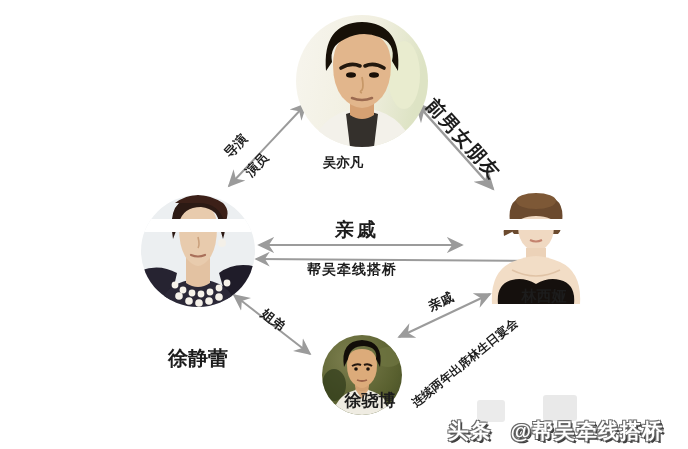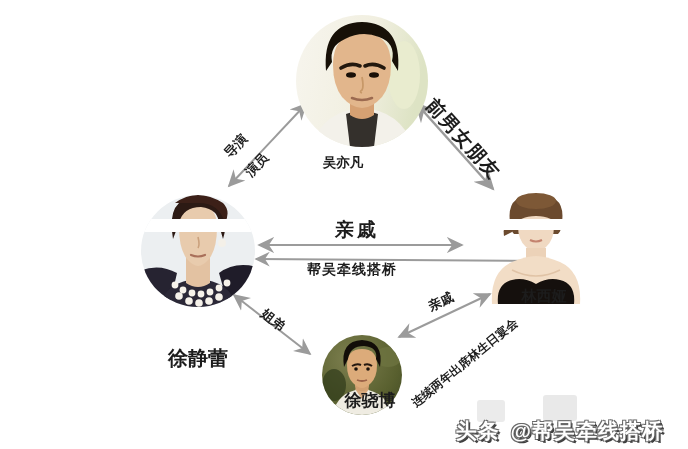--- a/index.html
+++ b/index.html
@@ -33,21 +33,21 @@
                 transform:translate(-50%,-50%) rotate(38deg); }
   .l-qinqi2   { left:441px; top:302px; font-size:13px;
                 transform:translate(-50%,-50%) rotate(-26deg); }
   .l-birthday { left:465px; top:363px; font-size:12px; font-weight:600;
                 transform:translate(-50%,-50%) rotate(-39deg); }
 
   .watermark { position:absolute; right:24px; top:417px; font-size:21px;
                font-weight:800; color:#ffffff; letter-spacing:1px;
                text-shadow:-1px -1px 0 #6a6a6a, 1px -1px 0 #6a6a6a,
                            -1px 1px 0 #6a6a6a, 1px 1px 0 #4a4a4a, 2px 2px 0 #3e3e3e; }
-  .watermark span { margin-left:4px; }
+  .watermark span { margin-left:12px; }
   .blur-patch { position:absolute; border-radius:3px; }
   .patch-a { left:477px; top:400px; width:28px; height:22px; background:#ebebeb; }
   .patch-b { left:543px; top:395px; width:34px; height:26px; background:#e9e9e9; }
 </style>
 </head>
 <body>
 
 <div class="canvas">
 
   <svg class="arrows" width="688" height="449" viewBox="0 0 688 449">

